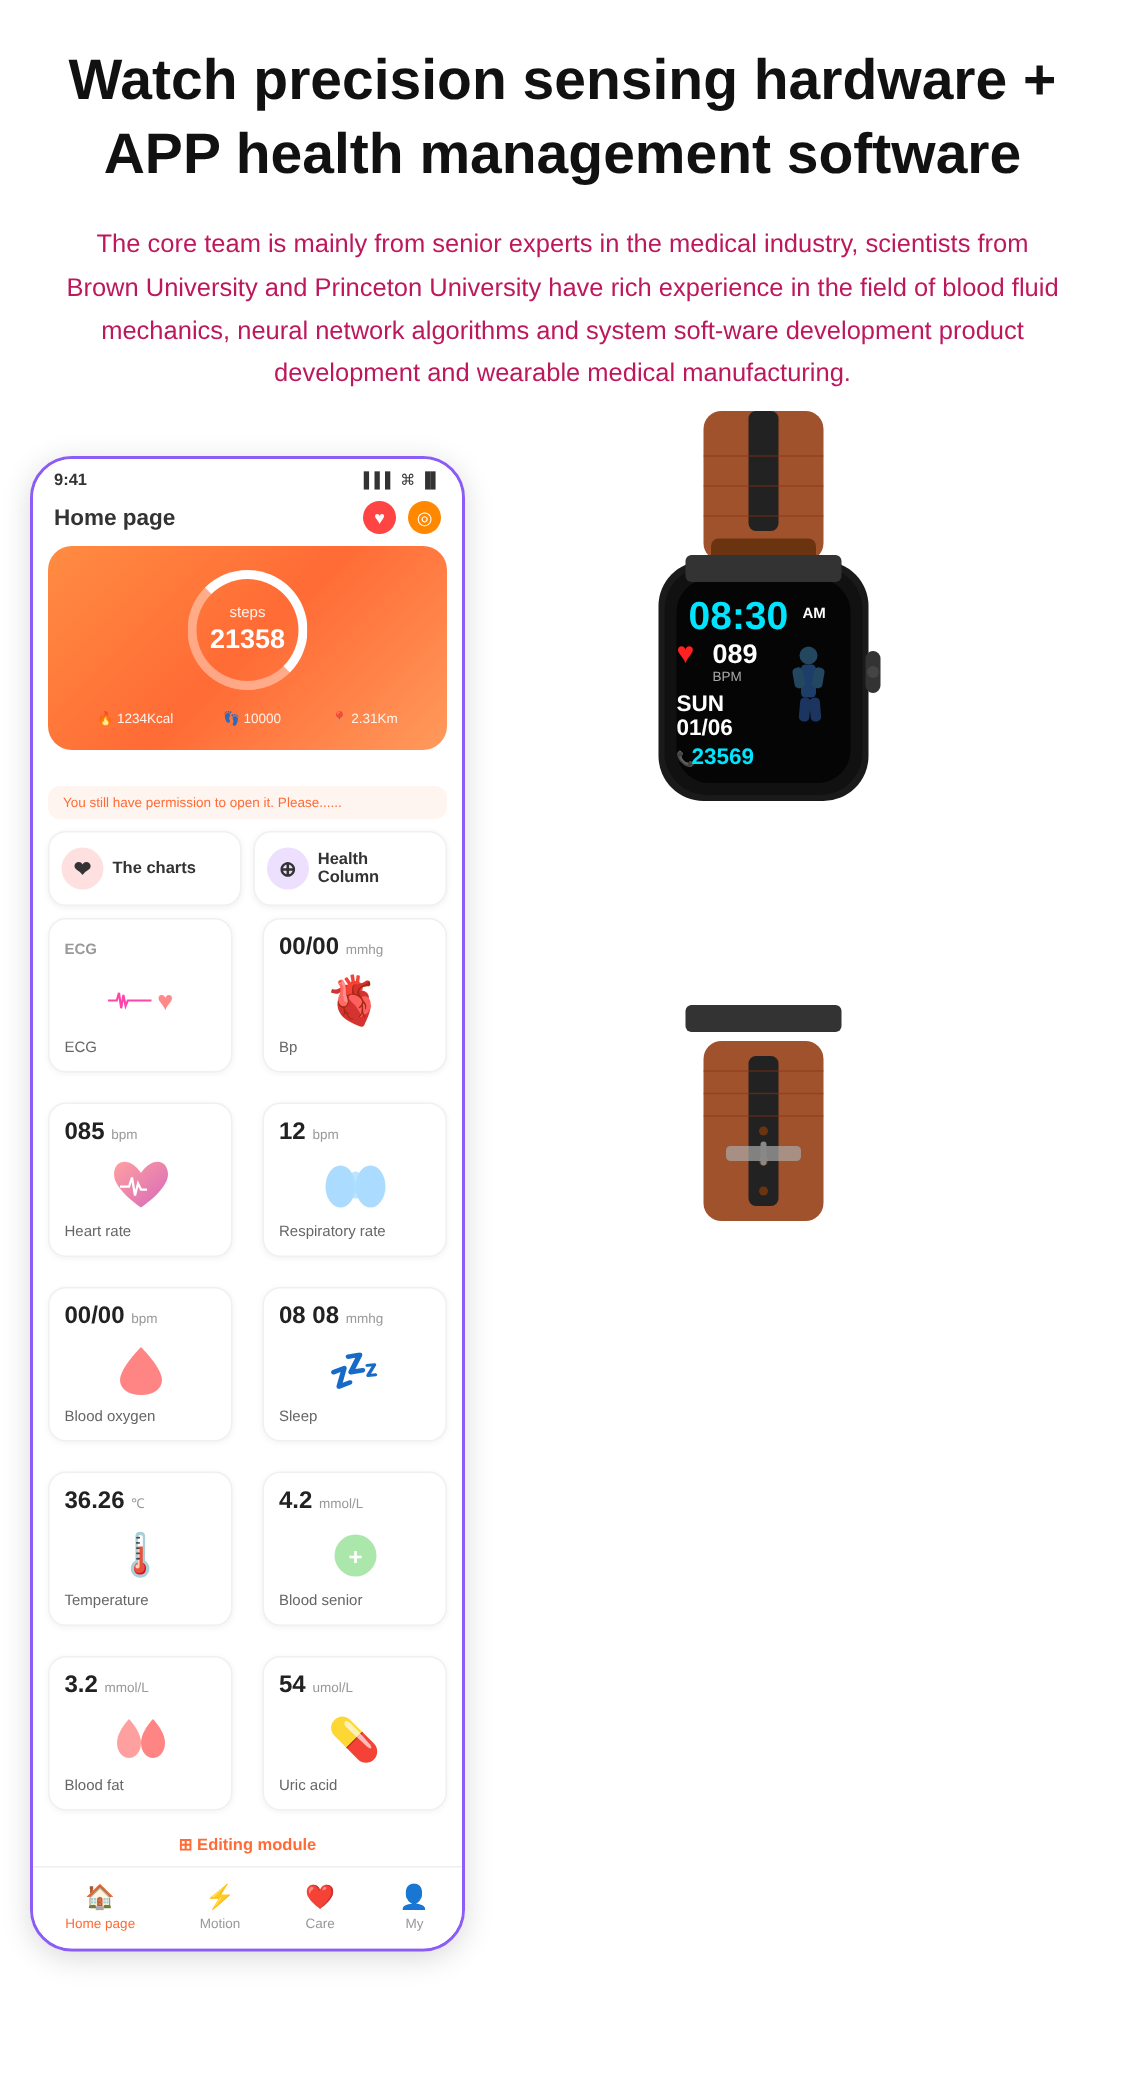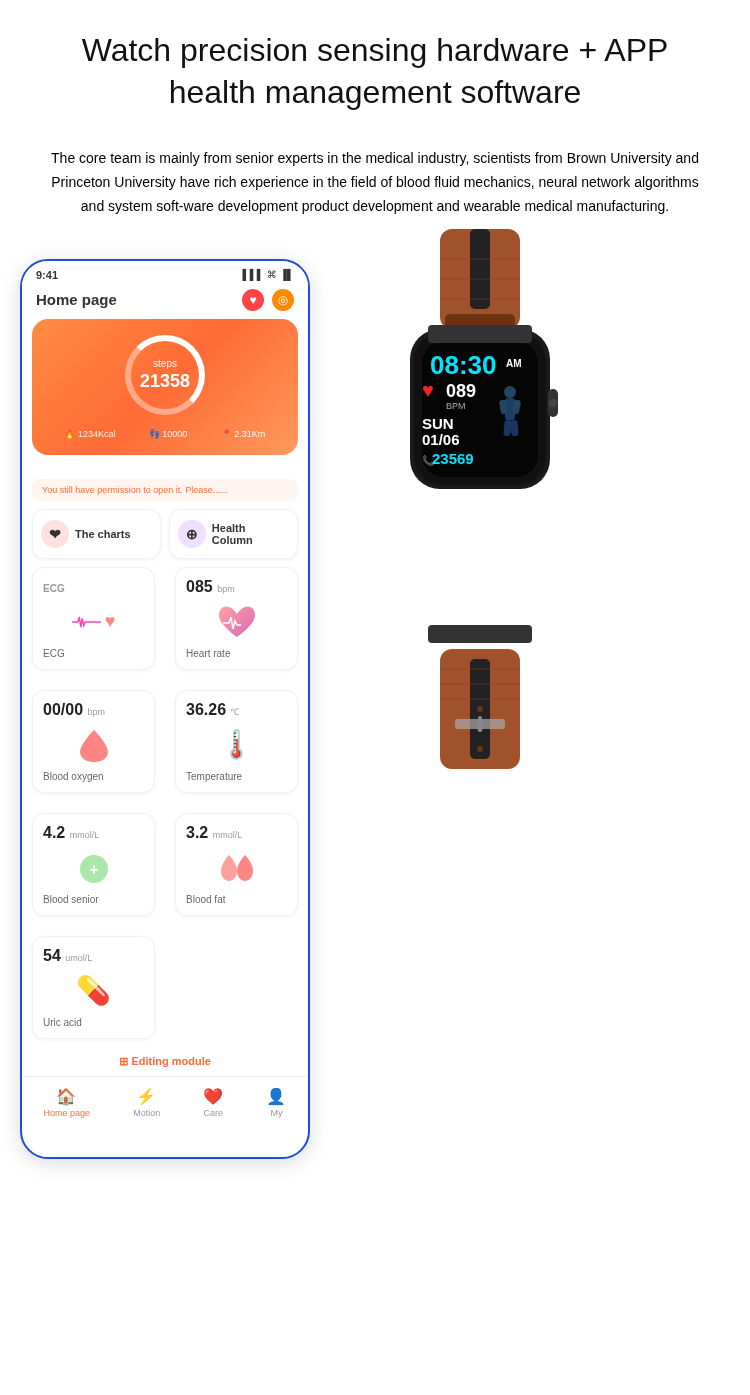--- a/index.html
+++ b/index.html
@@ -10,49 +10,49 @@
       font-family: -apple-system, BlinkMacSystemFont, 'Segoe UI', Arial, sans-serif;
       overflow-x: hidden;
     }
 
     
     .header-section {
       padding: 30px 40px 20px;
       text-align: center;
     }
     .main-title {
-      font-size: 32px;
-      font-weight: 400;
+      font-size: 38px;
+      font-weight: 700;
       line-height: 1.3;
       color: #111;
-      margin-bottom: 34px;
+      margin-bottom: 20px;
     }
     .sub-description {
-      font-size: 14px;
+      font-size: 17px;
       line-height: 1.7;
-      color: #000000;
+      color: #be185d;
       text-align: center;
     }
 
     
     .content-area {
       display: flex;
       flex-direction: row;
       align-items: flex-start;
       padding: 10px 20px 20px 20px;
       gap: 0px;
     }
 
     
     .phone-mockup {
       width: 290px;
       min-height: 900px;
       background: #fff;
       border-radius: 28px;
-      border: 2px solid #1d4ed8;
+      border: 2px solid #8b5cf6;
       box-shadow: 0 4px 20px rgba(0,0,0,0.15);
       overflow: hidden;
       flex-shrink: 0;
       position: relative;
       margin-top: 10px;
     }
 
     .phone-status-bar {
       display: flex;
       justify-content: space-between;
@@ -218,20 +218,21 @@
       justify-content: center;
       position: relative;
       margin-top: -20px;
     }
 
     
     .watch-svg-wrapper {
       width: 420px;
       height: 520px;
       position: relative;
+      padding-left: 29px;
     }
   </style>
 </head>
 <body>
 
 <div class="header-section">
   <h1 class="main-title">Watch precision sensing hardware + APP health management software</h1>
   <p class="sub-description">The core team is mainly from senior experts in the medical industry, scientists from Brown University and Princeton University have rich experience in the field of blood fluid mechanics, neural network algorithms and system soft-ware development product development and wearable medical manufacturing.</p>
 </div>
 
@@ -304,20 +305,30 @@
         </div>
         <div class="health-card-icon ecg-visual">
           <svg width="40" height="30" viewBox="0 0 40 30">
             <polyline points="0,15 8,15 10,8 12,22 14,10 16,20 18,15 40,15" stroke="#f4a" stroke-width="2" fill="none"></polyline>
           </svg>
           <span style="font-size:18px;color:#ff8888;">♥</span>
         </div>
         <div class="health-card-label">ECG</div>
       </div>
 
+      <div class="health-card">
+        <div class="health-card-value">
+          <span>00/00</span>
+          <span class="health-card-unit">mmhg</span>
+        </div>
+        <div class="health-card-icon" style="display:flex;align-items:center;justify-content:center;">
+          <span style="font-size:32px;">🫀</span>
+        </div>
+        <div class="health-card-label">Bp</div>
+      </div>
 
       <div class="health-card">
         <div class="health-card-value">
           <span>085</span>
           <span class="health-card-unit">bpm</span>
         </div>
         <div class="health-card-icon" style="display:flex;align-items:center;justify-content:center;">
           <svg width="44" height="38" viewBox="0 0 44 38">
             <defs>
               <linearGradient id="hg" x1="0%" y1="0%" x2="100%" y2="100%">
@@ -325,34 +336,58 @@
                 <stop offset="100%" style="stop-color:#cc44aa"></stop>
               </linearGradient>
             </defs>
             <path d="M22 34 C22 34 4 22 4 12 C4 6 8 2 14 4 C17 5 20 8 22 11 C24 8 27 5 30 4 C36 2 40 6 40 12 C40 22 22 34 22 34Z" fill="url(#hg)" opacity="0.8"></path>
             <polyline points="8,20 14,20 16,14 18,26 20,18 22,22 26,22" stroke="white" stroke-width="1.5" fill="none"></polyline>
           </svg>
         </div>
         <div class="health-card-label">Heart rate</div>
       </div>
 
+      <div class="health-card">
+        <div class="health-card-value">
+          <span>12</span>
+          <span class="health-card-unit">bpm</span>
+        </div>
+        <div class="health-card-icon" style="display:flex;align-items:center;justify-content:center;">
+          <svg width="44" height="38" viewBox="0 0 44 38">
+            <ellipse cx="12" cy="20" rx="10" ry="14" fill="#88ccff" opacity="0.7"></ellipse>
+            <ellipse cx="32" cy="20" rx="10" ry="14" fill="#88ccff" opacity="0.7"></ellipse>
+            <rect x="19" y="10" width="6" height="18" rx="3" fill="#aaddff" opacity="0.8"></rect>
+          </svg>
+        </div>
+        <div class="health-card-label">Respiratory rate</div>
+      </div>
 
       <div class="health-card">
         <div class="health-card-value">
           <span>00/00</span>
           <span class="health-card-unit">bpm</span>
         </div>
         <div class="health-card-icon" style="display:flex;align-items:center;justify-content:center;">
           <svg width="40" height="38" viewBox="0 0 40 38">
             <path d="M20 4 C20 4 6 18 6 26 C6 32 12 36 20 36 C28 36 34 32 34 26 C34 18 20 4 20 4Z" fill="#ff6666" opacity="0.8"></path>
           </svg>
         </div>
         <div class="health-card-label">Blood oxygen</div>
       </div>
 
+      <div class="health-card">
+        <div class="health-card-value">
+          <span>08 08</span>
+          <span class="health-card-unit">mmhg</span>
+        </div>
+        <div class="health-card-icon" style="display:flex;align-items:center;justify-content:center;font-size:28px;">
+          💤
+        </div>
+        <div class="health-card-label">Sleep</div>
+      </div>
 
       <div class="health-card">
         <div class="health-card-value">
           <span>36.26</span>
           <span class="health-card-unit">℃</span>
         </div>
         <div class="health-card-icon" style="display:flex;align-items:center;justify-content:center;font-size:28px;">
           🌡️
         </div>
         <div class="health-card-label">Temperature</div>

